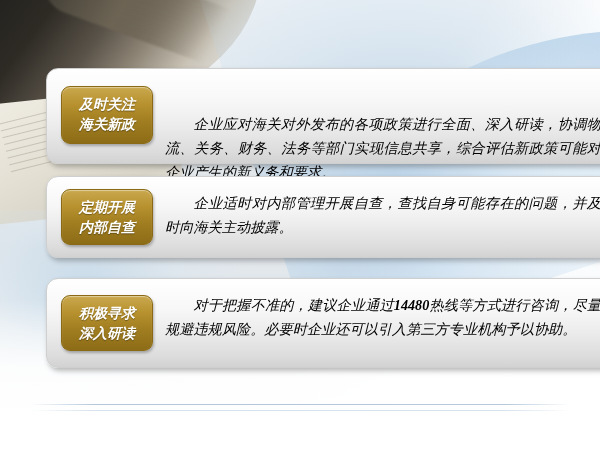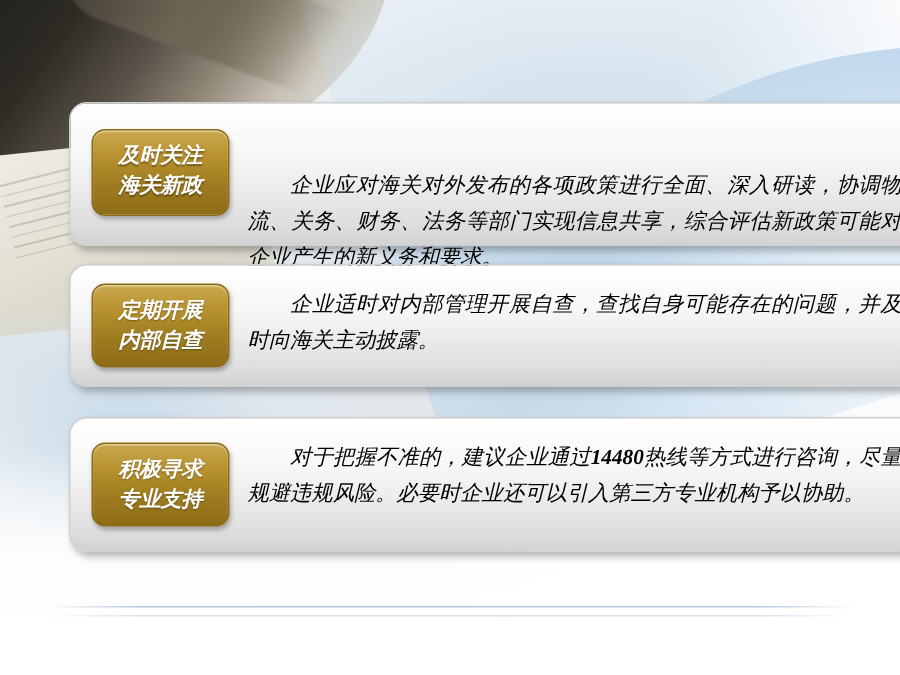--- a/index.html
+++ b/index.html
@@ -191,20 +191,20 @@
       <span class="tag-line">内部自查</span>
     </div>
     <div class="body-text">
       <p><span>企业适时对内部管理开展自查，查找自身可能存在的问题，并及时向海关主动披露。</span></p>
     </div>
   </div>
 
   <div class="block b3">
     <div class="tag">
       <span class="tag-line">积极寻求</span>
-      <span class="tag-line">专业支持</span>
+      <span class="tag-line">深入研读</span>
     </div>
     <div class="body-text">
       <p><span>对于把握不准的，建议企业通过</span><span class="bold">14480</span><span>热线等方式进行咨询，尽量规避违规风险。必要时企业还可以引入第三方专业机构予以协助。</span></p>
     </div>
   </div>
 
 </div>
 
 </body></html>

